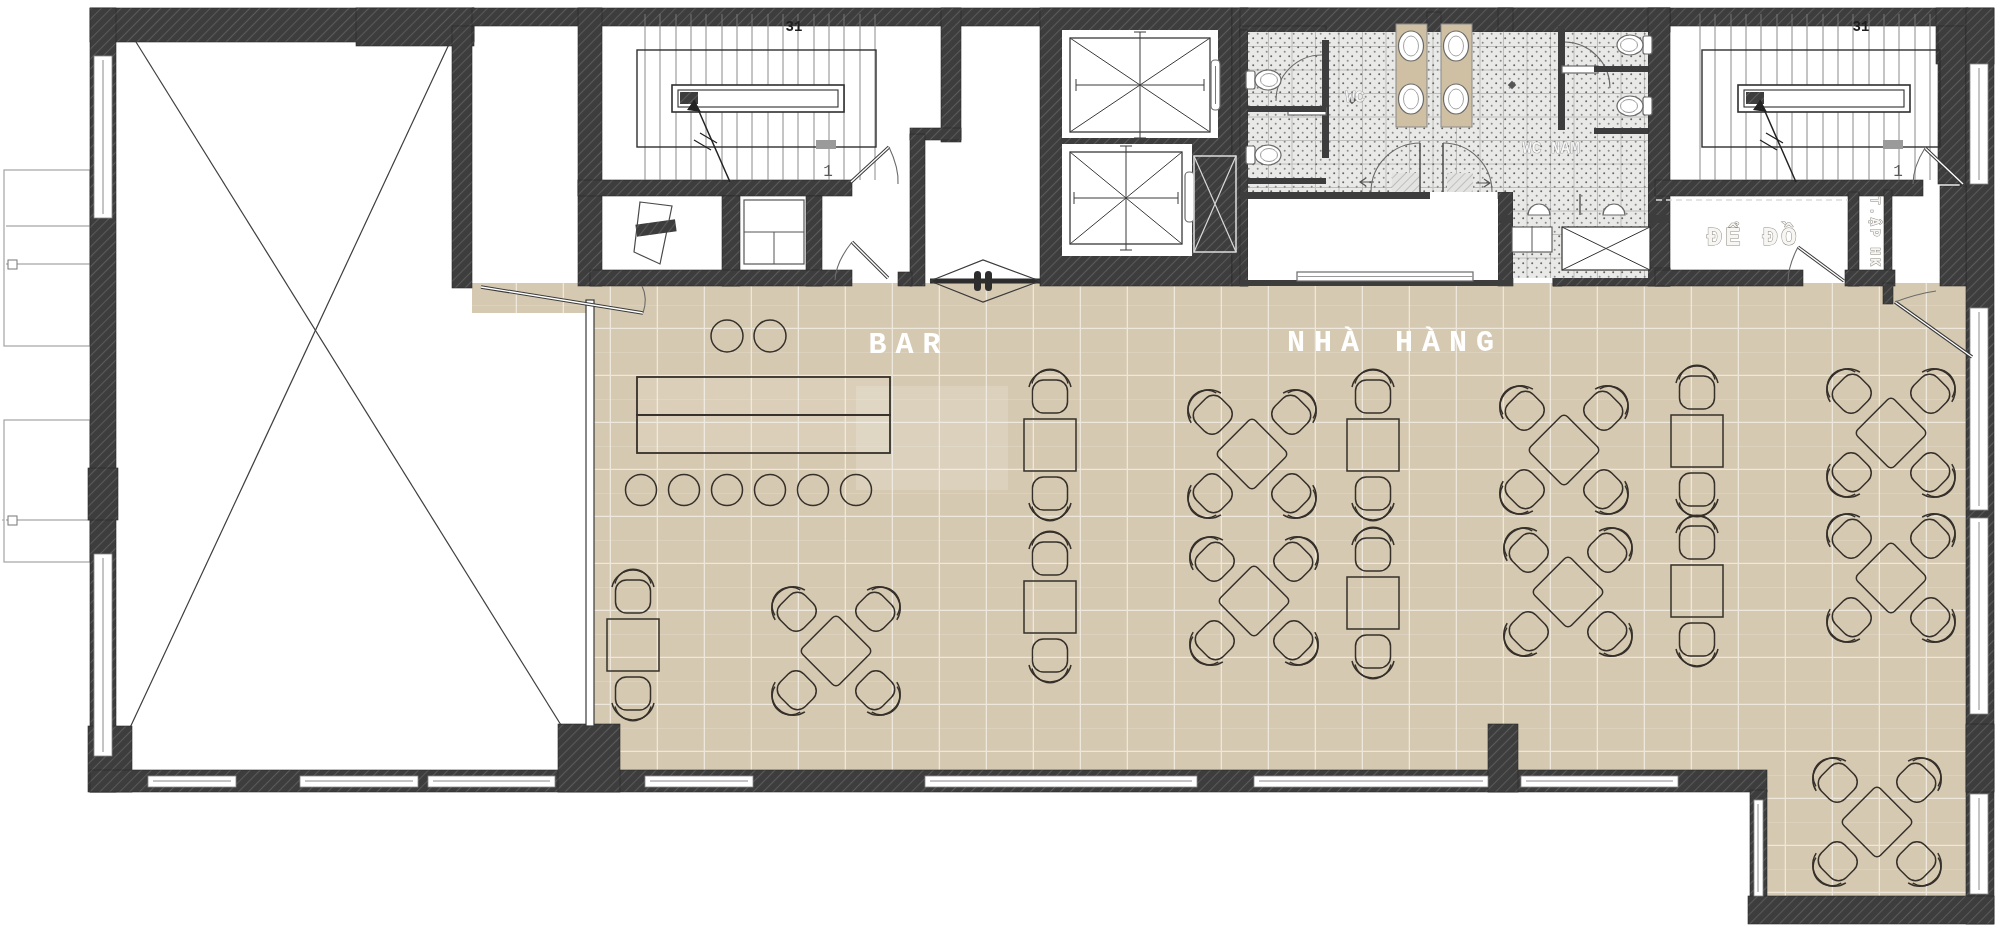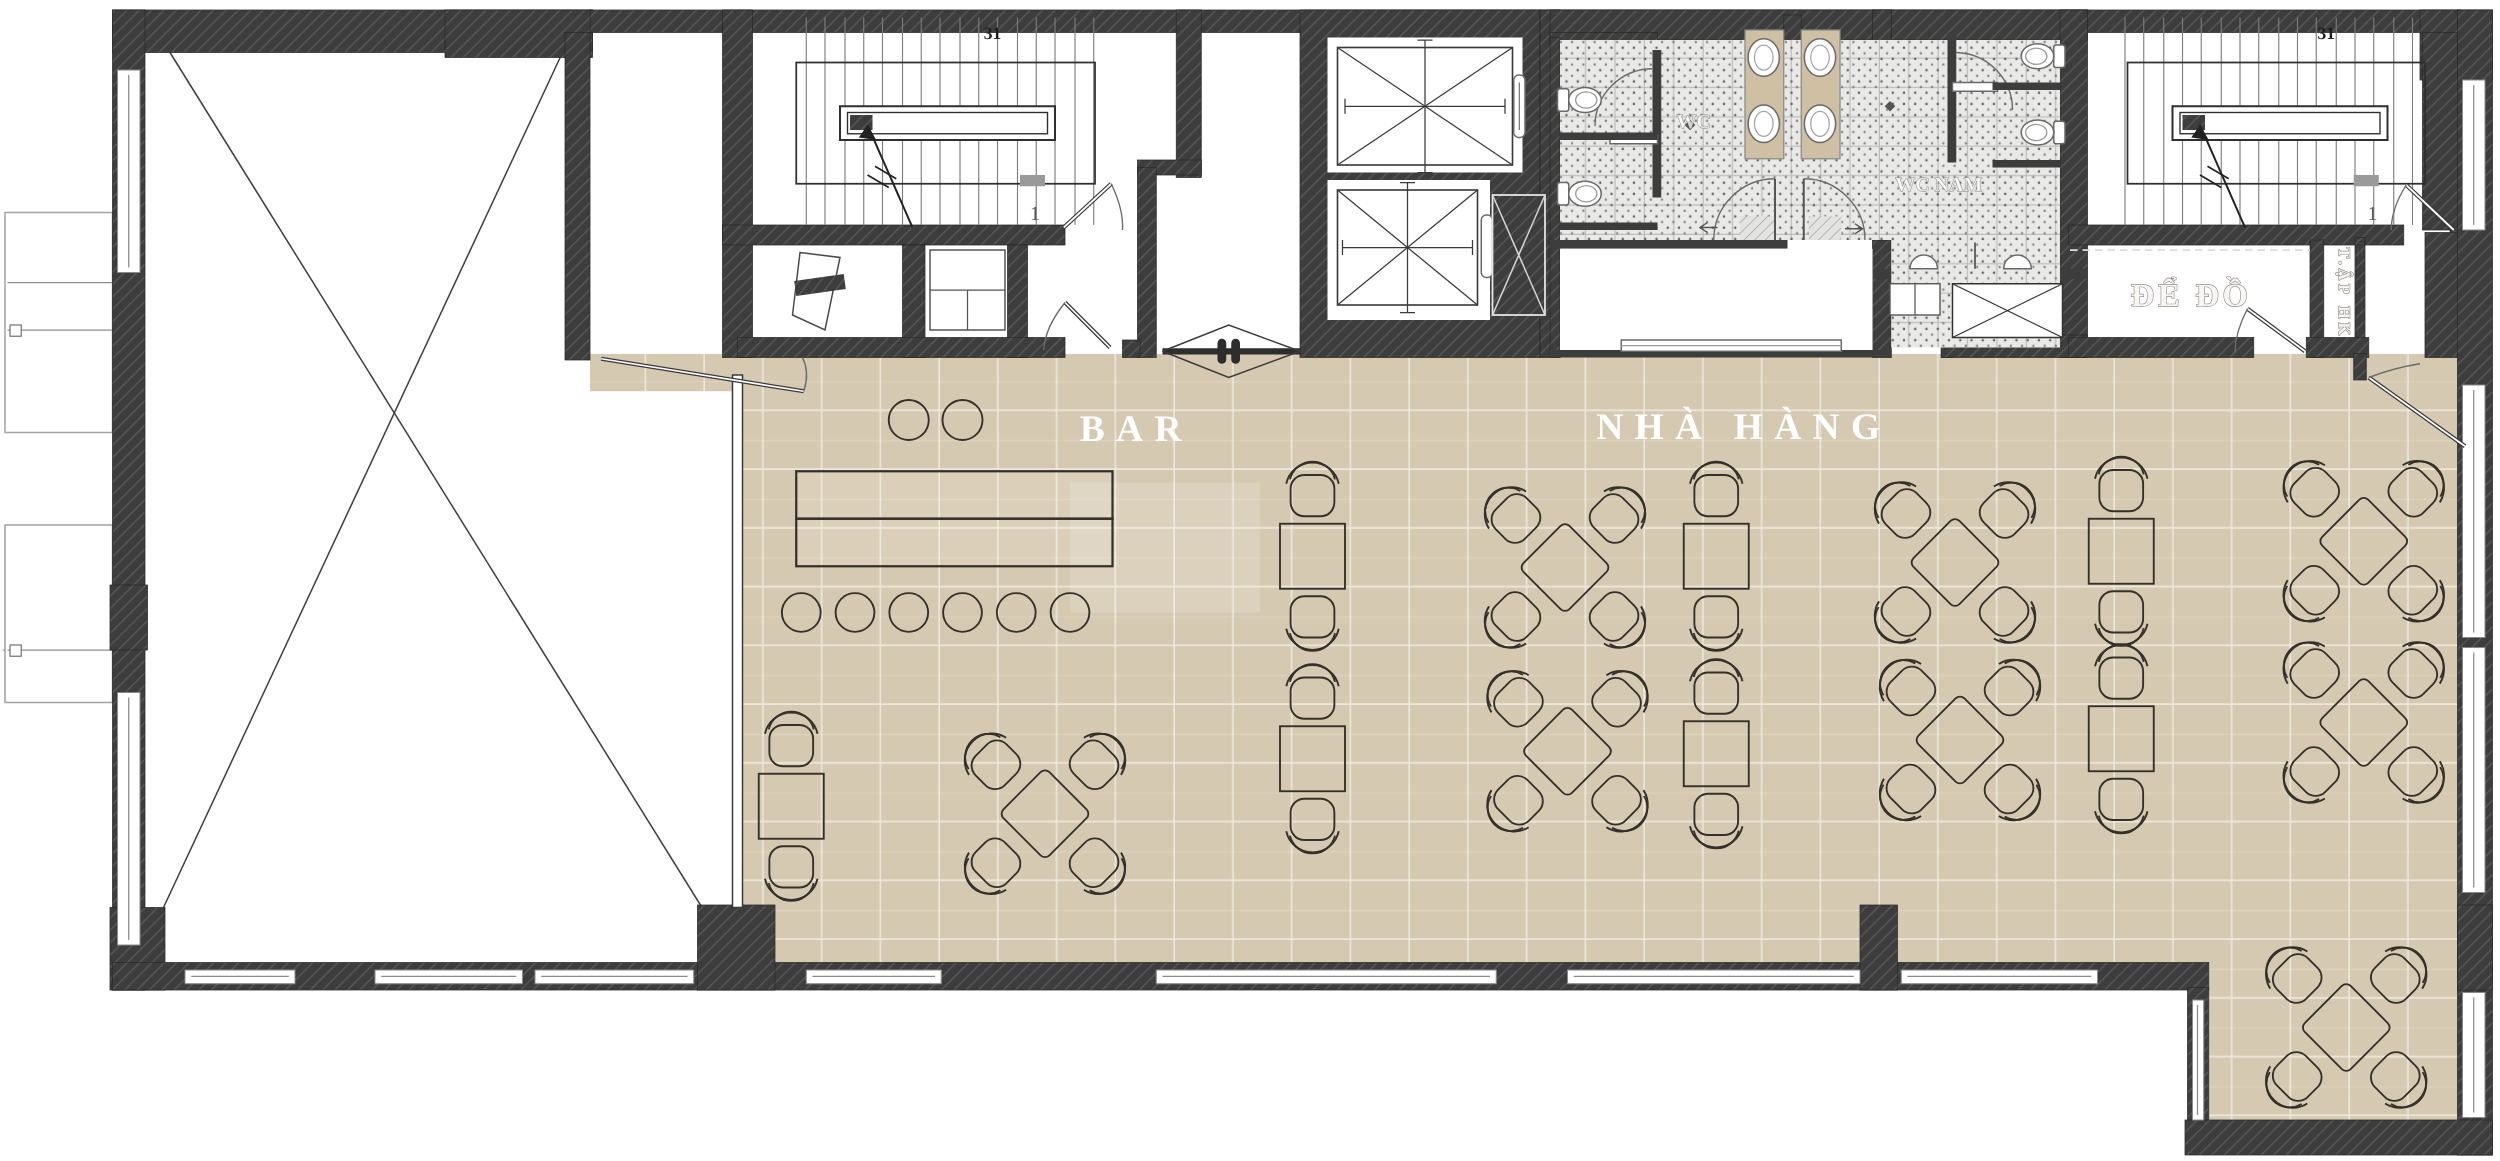--- a/index.html
+++ b/index.html
@@ -1,16 +1,16 @@
 <!DOCTYPE html>
 <html><head>
 <meta charset="utf-8">
 <style>
   html,body{margin:0;padding:0;background:#fff;}
-  #stage{width:2000px;height:929px;position:relative;font-family:Liberation Serif, serif;}
+  #stage{width:2000px;height:929px;position:relative;font-family:Liberation Mono, monospace;}
   svg{display:block;}
   .wall{fill:url(#hatchP);stroke:#2a2a2a;stroke-width:.6;}
   .thinwall{fill:#3d3d3d;}
   .win{fill:#fff;stroke:#8a8a8a;stroke-width:.8;}
   .winline{stroke:#8a8a8a;stroke-width:1;fill:none;}
   .furn{stroke:#35302a;stroke-width:1.5;fill:none;}
   .fixture{fill:#fff;stroke:#6a6a6a;stroke-width:1.2;}
   .doorarc{fill:none;stroke:#6b6b6b;stroke-width:1.1;}
   .leafA{stroke:#3a3a3a;stroke-width:3.4;}
   .leafB{stroke:#fff;stroke-width:1.4;}

